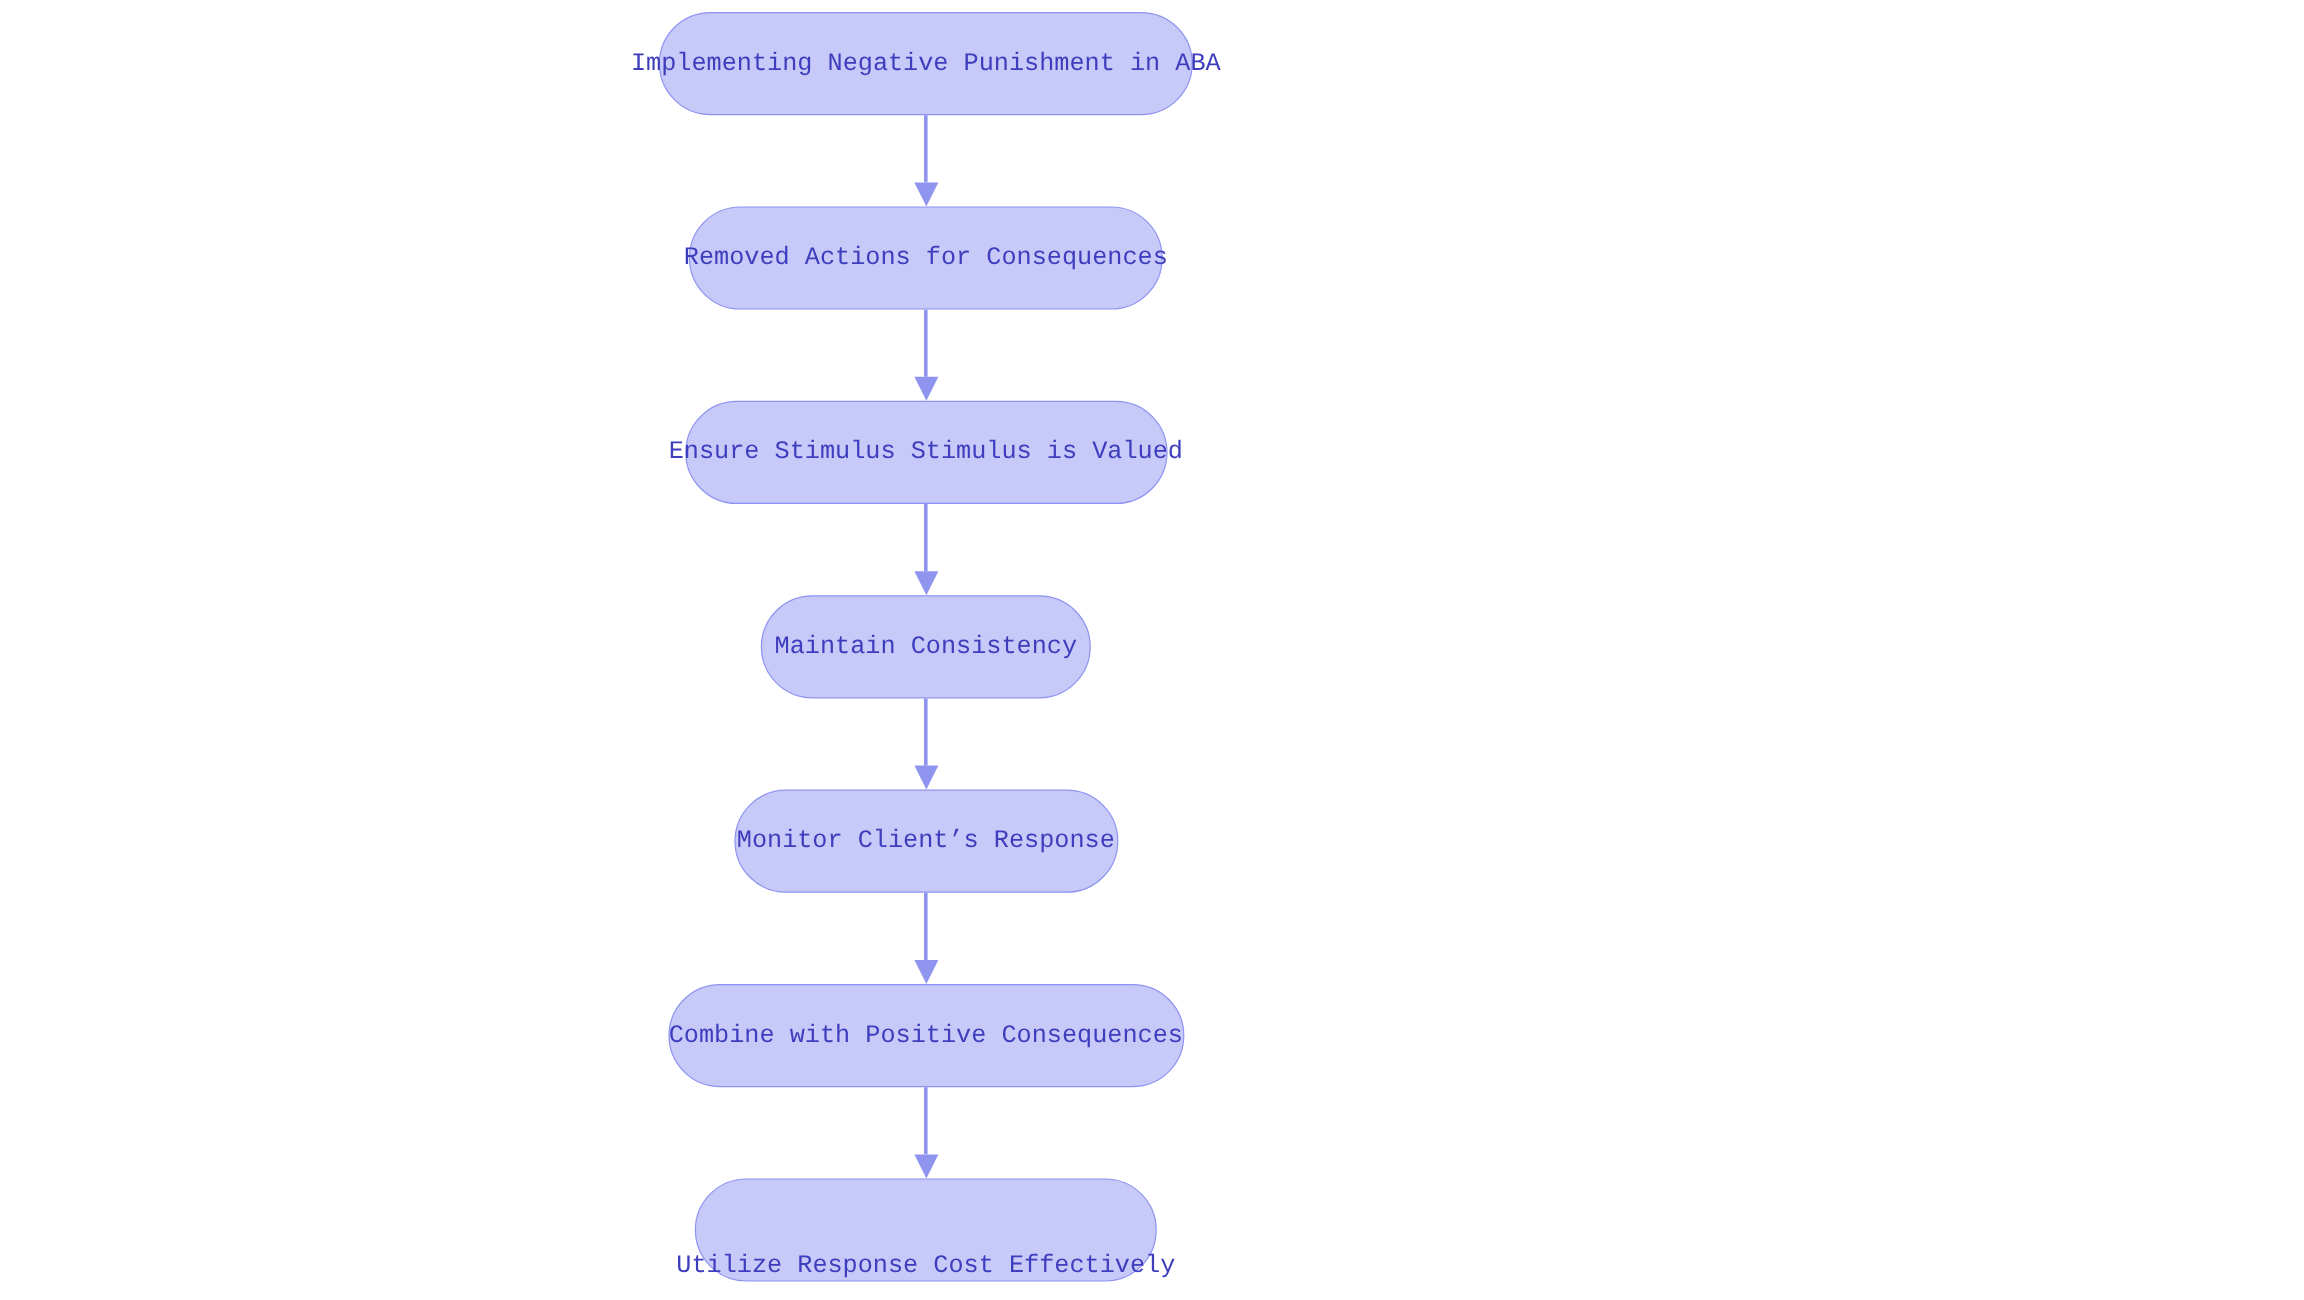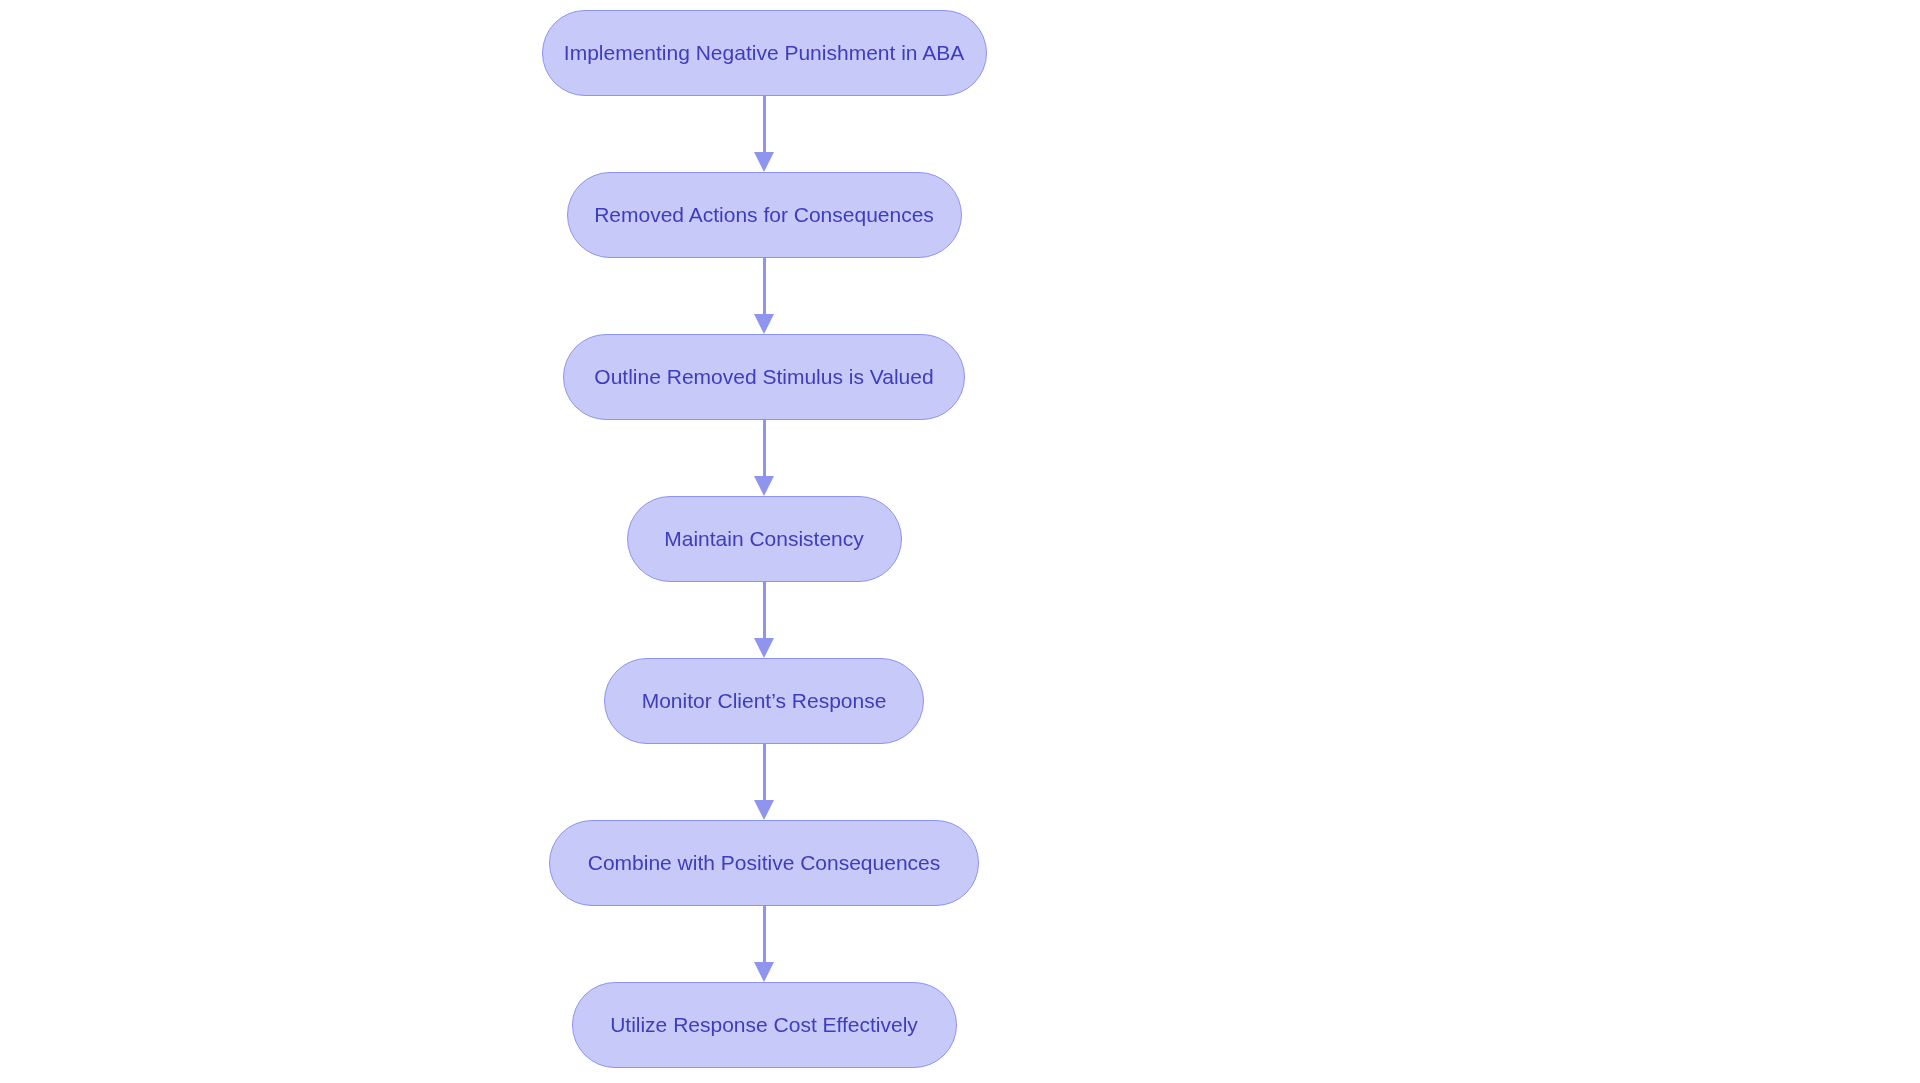--- a/index.html
+++ b/index.html
@@ -5,22 +5,23 @@
   html, body {
     margin: 0;
     padding: 0;
     background: #ffffff;
   }
   .canvas {
     position: relative;
     width: 1528px;
     height: 1083px;
     background: var(--background, #ffffff);
-    font-family: Liberation Sans, sans-serif;
+    font-family: Liberation Mono, monospace;
     overflow: hidden;
+    padding-left: 15px;
   }
   .flow {
     position: absolute;
     top: 10px;
     left: 0;
     width: 100%;
     display: flex;
     flex-direction: column;
     align-items: center;
   }
@@ -38,21 +39,21 @@
     padding: 0 42px;
     white-space: nowrap;
   }
   
   .node.n1 { width: 445px; }
   .node.n2 { width: 395px; }
   .node.n3 { width: 402px; }
   .node.n4 { width: 275px; text-align: center; }
   .node.n5 { width: 320px; }
   .node.n6 { width: 430px; }
-  .node.n7 { width: 385px; }
+  .node.n7 { width: 385px; align-items: flex-end; }
   .arrow {
     height: 76px;
     display: flex;
     flex-direction: column;
     align-items: center;
   }
   .arrow .line {
     width: 3px;
     height: 56px;
     background: var(--arrow, #8f94ef);
@@ -83,21 +84,21 @@
     <div class="node n2">
       <span>Removed Actions for Consequences</span>
     </div>
 
     <div class="arrow">
       <div class="line"></div>
       <div class="head"></div>
     </div>
 
     <div class="node n3">
-      <span>Outline Removed Stimulus is Valued</span>
+      <span>Ensure Stimulus Stimulus is Valued</span>
     </div>
 
     <div class="arrow">
       <div class="line"></div>
       <div class="head"></div>
     </div>
 
     <div class="node n4">
       <span>Maintain Consistency</span>
     </div>

